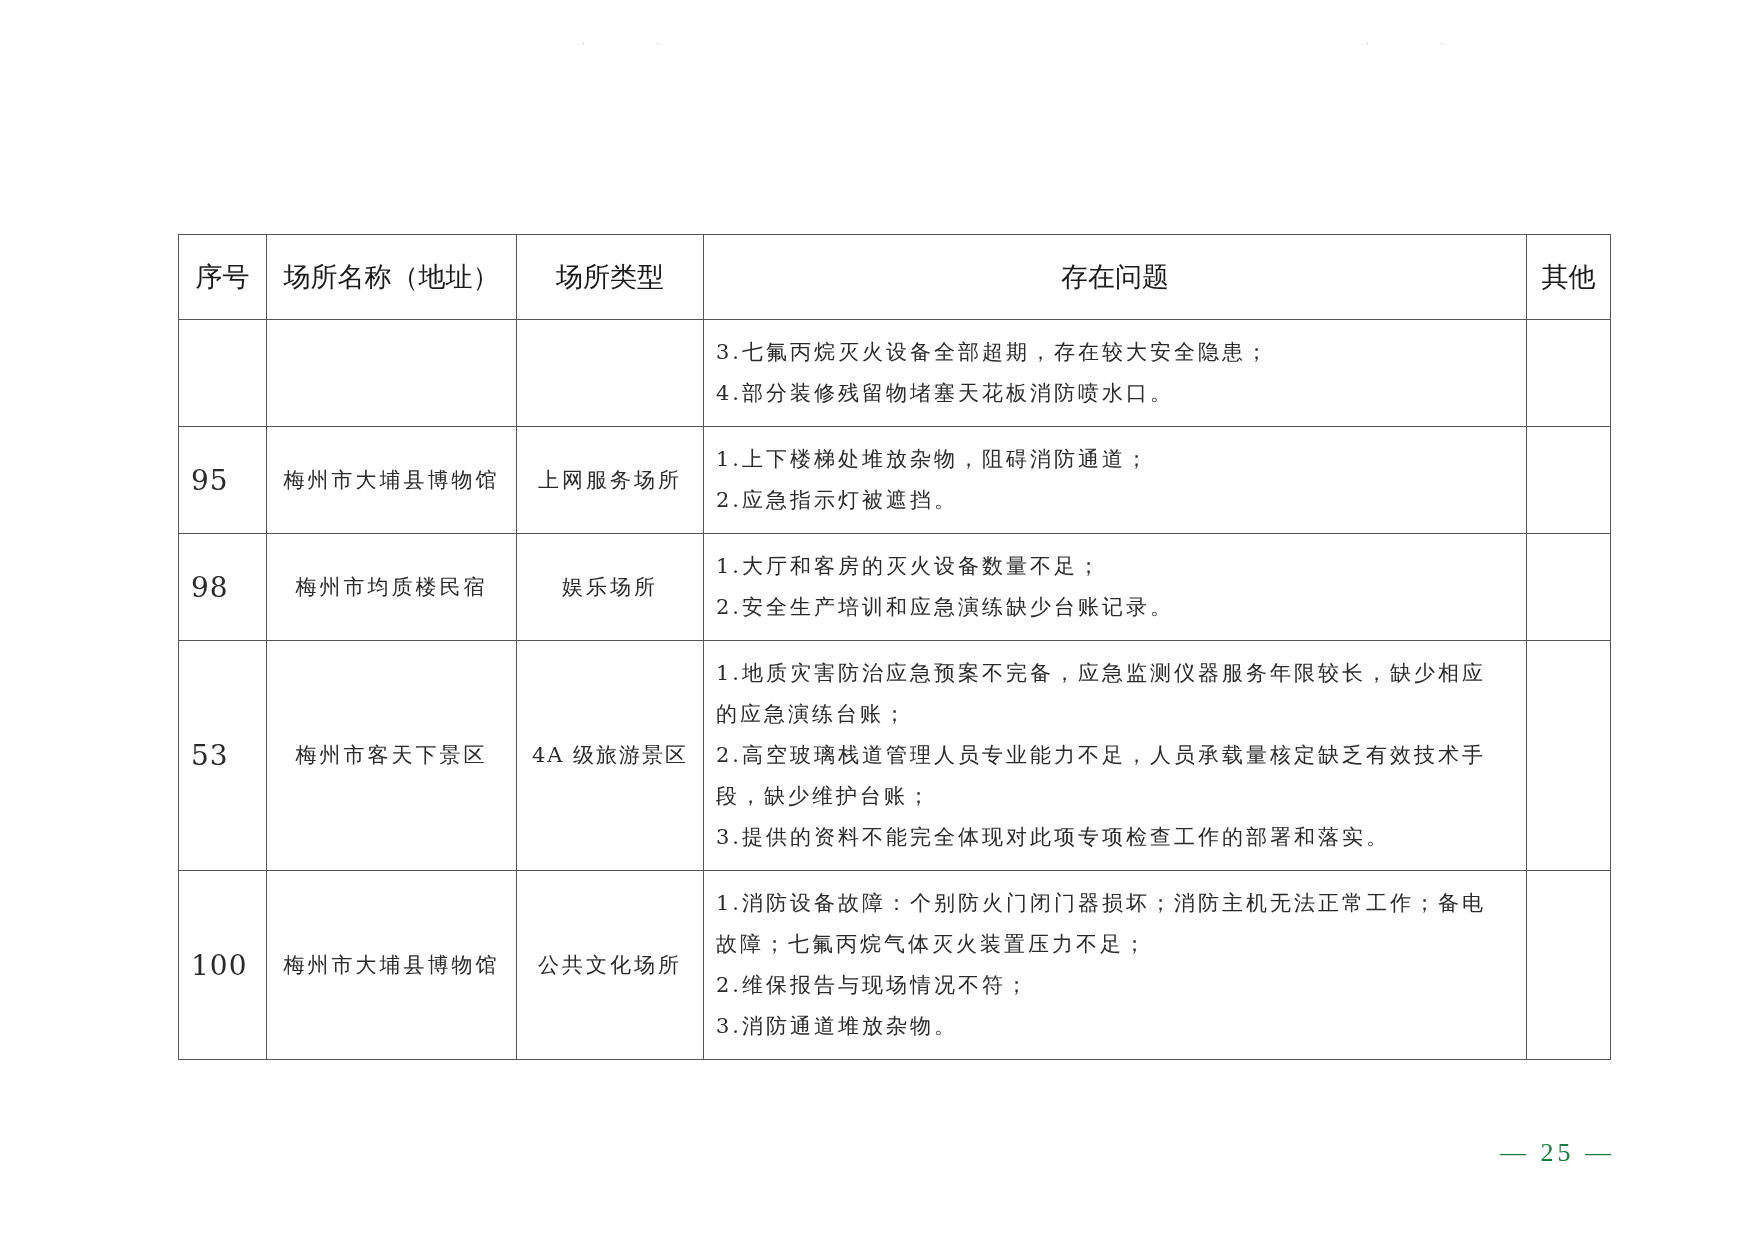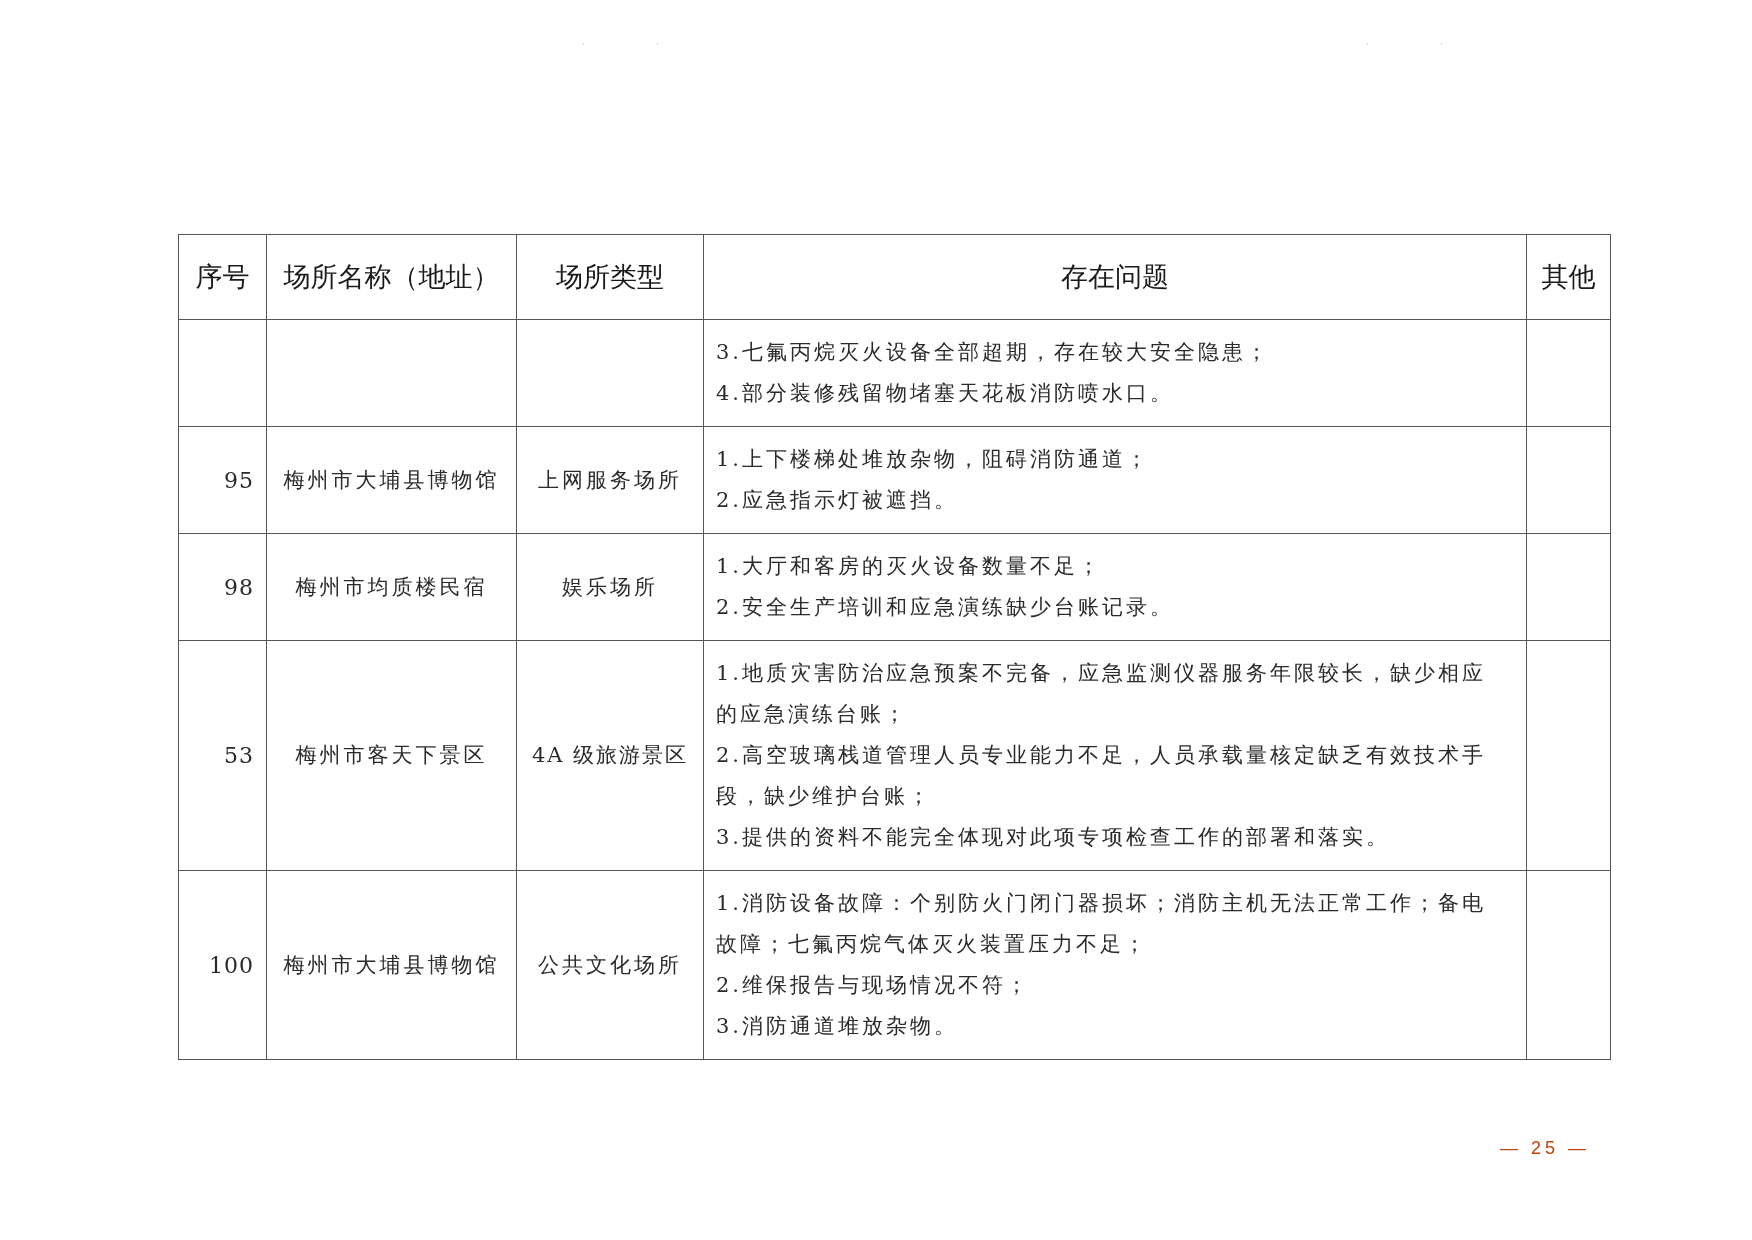--- a/index.html
+++ b/index.html
@@ -21,27 +21,27 @@
   table.report th {
     height: 60px;
     font-family: "DejaVu Sans", "Liberation Sans", sans-serif;
     font-weight: normal;
     font-size: 27px;
     color: #1a1a1a;
     text-align: center;
   }
   th.h-name { text-align: left; padding-left: 12px; }
   td.c-center { text-align: center; font-size: 21px; letter-spacing: 3px; line-height: 41px; }
-  td.c-num { text-align: right; font-size: 22px; letter-spacing: 1px; }
+  td.c-num { text-align: left; font-size: 28px; letter-spacing: 1px; }
   td.c-issue { padding: 2px 12px 2px 12px; font-size: 21px; letter-spacing: 3px; line-height: 41px; margin-left: 14px; }
   .line { display: block; white-space: nowrap; overflow: visible; }
   .page-num {
     position: absolute; left: 1500px; top: 1138px;
-    font-size: 18px; color: #c2410c; letter-spacing: 4px;
-    font-family: Liberation Sans, sans-serif;
+    font-size: 26px; color: #15803d; letter-spacing: 4px;
+    font-family: Liberation Serif, serif;
   }
 </style>
 </head>
 <body>
 
 <div class="specks" style="left:582px;">·</div>
 <div class="specks" style="left:656px;">·</div>
 <div class="specks" style="left:1366px;">·</div>
 <div class="specks" style="left:1440px;">·</div>
 

